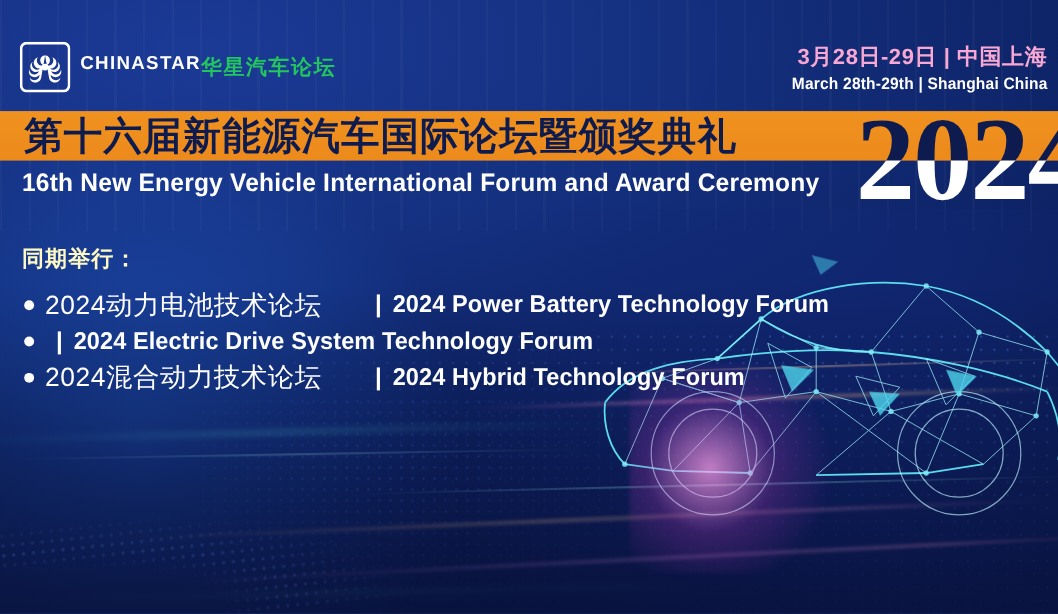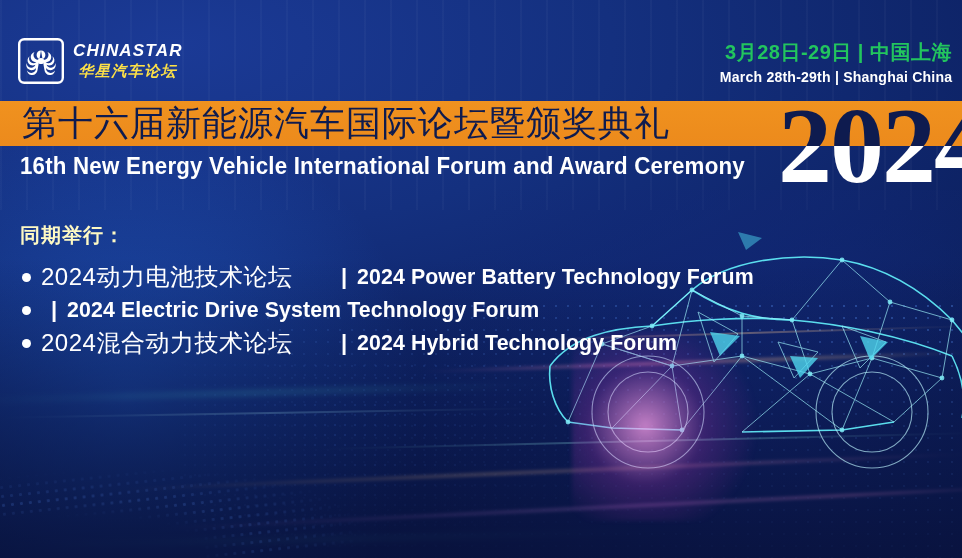--- a/index.html
+++ b/index.html
@@ -73,50 +73,50 @@
   .car-wrap{position:absolute;right:-10px;bottom:42px;width:430px;height:300px;}
   .car-glow{
     position:absolute;left:30px;top:115px;width:210px;height:190px;
     background:radial-gradient(circle at 35% 50%, rgba(255,160,235,.75), rgba(190,60,190,.25) 35%, rgba(120,30,140,0) 68%);
     filter:blur(2px);
   }
 
   
   .logo-row{position:absolute;left:18px;top:38px;display:flex;align-items:center;gap:9px;}
   .logo-mark{width:46px;height:46px;flex:none;}
-  .logo-text{display:flex;flex-direction:column;justify-content:center;font-style:italic;}
+  .logo-text{display:flex;flex-direction:row;justify-content:center;}
   .logo-en{
     color:#ffffff;font-size:17px;font-weight:bold;letter-spacing:1.2px;
     line-height:1.05;font-family:"Liberation Sans", sans-serif;
   }
   .logo-cn{
-    color:#fde047;font-size:15px;font-weight:bold;letter-spacing:1.5px;
+    color:#22c55e;font-size:19px;font-weight:bold;letter-spacing:1.5px;
     line-height:1.15;margin-top:2px;text-align:center;
   }
 
   .datebox{position:absolute;right:10px;top:40px;text-align:right;}
   .date-cn{
-    color:#22c55e;font-size:20px;font-weight:bold;letter-spacing:.5px;
+    color:#f9a8d4;font-size:20px;font-weight:bold;letter-spacing:.5px;
     line-height:1.25;white-space:nowrap;
   }
   .date-en{
     color:#ffffff;font-size:15px;font-weight:bold;letter-spacing:.2px;
     line-height:1.25;margin-top:3px;white-space:nowrap;
     transform:scaleX(.94);transform-origin:right center;
   }
 
   
   .orange-band{
     position:absolute;left:0;top:101px;width:100%;height:45px;
     background:linear-gradient(180deg,#f0921f 0%,#ec8a1c 100%);
   }
   .title-cn{
     position:absolute;left:22px;top:100px;height:47px;
     display:flex;align-items:center;
-    color:#0e1b4f;font-size:35px;font-weight:normal;letter-spacing:1px;
+    color:#0e1b4f;font-size:35px;font-weight:bold;letter-spacing:1px;
     white-space:nowrap;z-index:4;
   }
   .title-en{
     position:absolute;left:20px;top:147px;height:38px;
     display:flex;align-items:center;
     color:#ffffff;font-size:23px;font-weight:bold;letter-spacing:.2px;
     white-space:nowrap;z-index:4;
     transform:scaleX(.97);transform-origin:left center;
   }
   .year{

